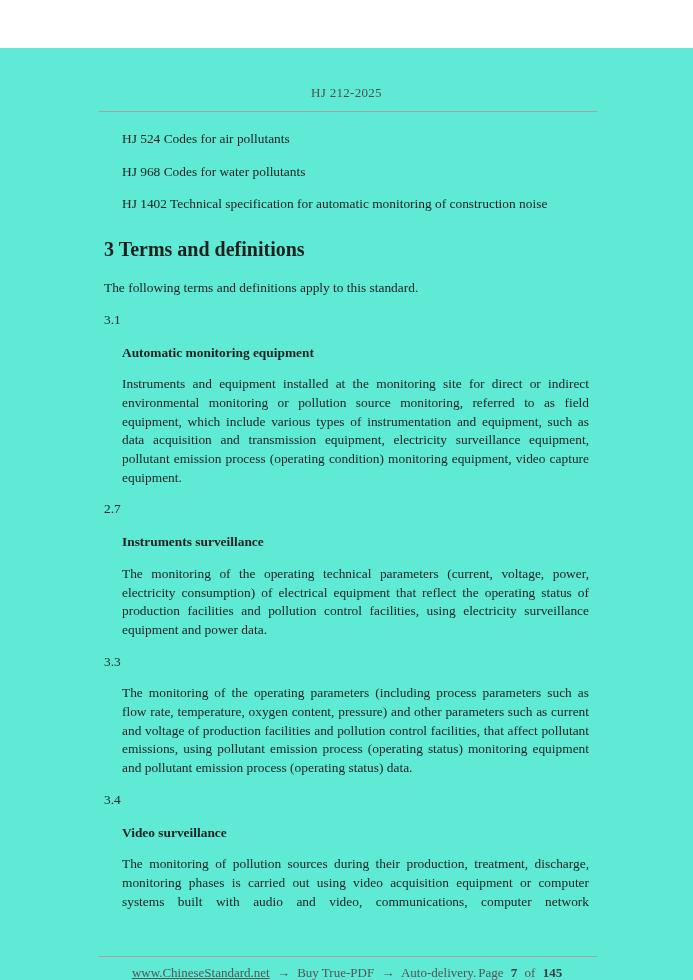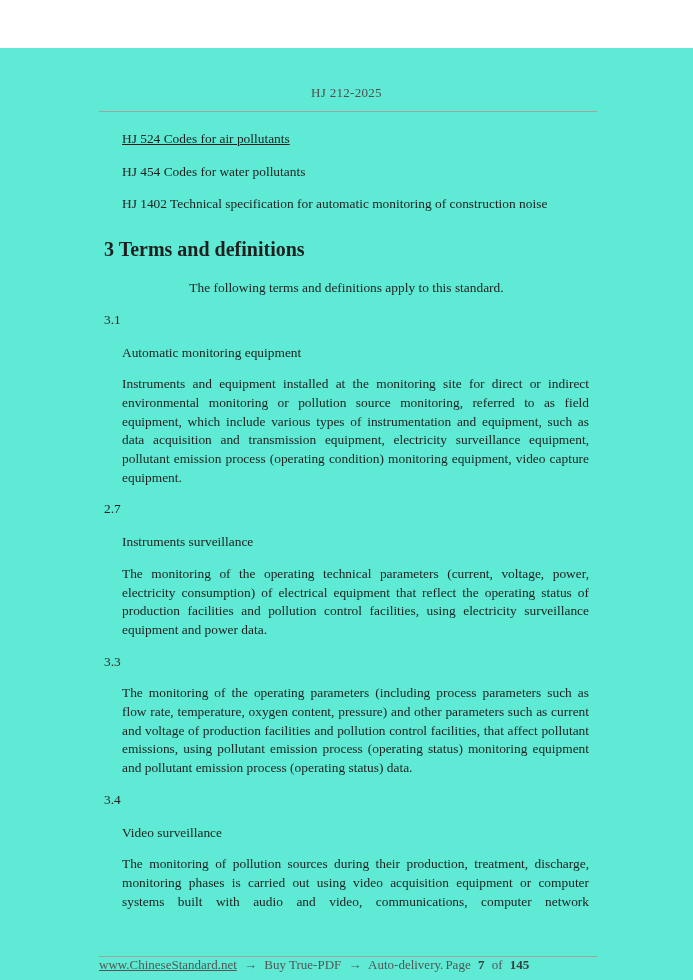--- a/index.html
+++ b/index.html
@@ -30,45 +30,45 @@
     border-top: 1px solid var(--rule);
     margin: 10px 96px 0 99px;
     height: 0;
   }
   .content {
     margin: 0 104px 0 104px;
     font-size: 13.4px;
     line-height: 18.7px;
   }
   .reference { margin: 14px 0 0 18px; }
-  .reference.first { margin-top: 18px; text-decoration: underline; }
+  .reference.first { margin-top: 18px; }
   .section-heading {
     font-size: 20px;
     font-weight: bold;
     line-height: 25px;
     margin-top: 23px;
     font-family: "Liberation Serif", "DejaVu Serif", serif;
   }
-  .section-intro { margin-top: 17px; text-align: center; }
+  .section-intro { margin-top: 17px; }
   .term-number { font-weight: normal; margin-top: 13px; }
-  .term-title  { font-weight: normal; margin: 14px 0 0 18px; }
+  .term-title  { font-weight: bold; margin: 14px 0 0 18px; }
   .term-definition {
     margin: 13px 0 0 18px;
     text-align: justify;
   }
   .justify-last { text-align-last: justify; }
   .page-footer {
     position: absolute;
     top: 908px;
     left: 99px;
     right: 96px;
     border-top: 1px solid var(--rule);
-    padding-top: 0;
+    padding-top: 8px;
     display: flex;
-    justify-content: flex-start;
+    justify-content: center;
     align-items: baseline;
     font-size: 13px;
     color: #555555;
   }
   .footer-left { white-space: nowrap; }
   .footer-link {
     color: #555555;
     text-decoration: underline;
     cursor: pointer;
   }
@@ -83,21 +83,21 @@
 <div class="page">
 
   <div class="page-header">
     <span>HJ 212-2025</span>
   </div>
   <div class="header-rule"></div>
 
   <div class="content">
 
     <p class="reference first">HJ 524 Codes for air pollutants</p>
-    <p class="reference">HJ 454 Codes for water pollutants</p>
+    <p class="reference">HJ 968 Codes for water pollutants</p>
     <p class="reference">HJ 1402 Technical specification for automatic monitoring of construction noise</p>
 
     <h1 class="section-heading">3 Terms and definitions</h1>
 
     <p class="section-intro">The following terms and definitions apply to this standard.</p>
 
     <div>
       <p class="term-number">3.1</p>
       <p class="term-title">Automatic monitoring equipment</p>
       <p class="term-definition">Instruments and equipment installed at the monitoring site for direct or indirect environmental monitoring or pollution source monitoring, referred to as field equipment, which include various types of instrumentation and equipment, such as data acquisition and transmission equipment, electricity surveillance equipment, pollutant emission process (operating condition) monitoring equipment, video capture equipment.</p>

